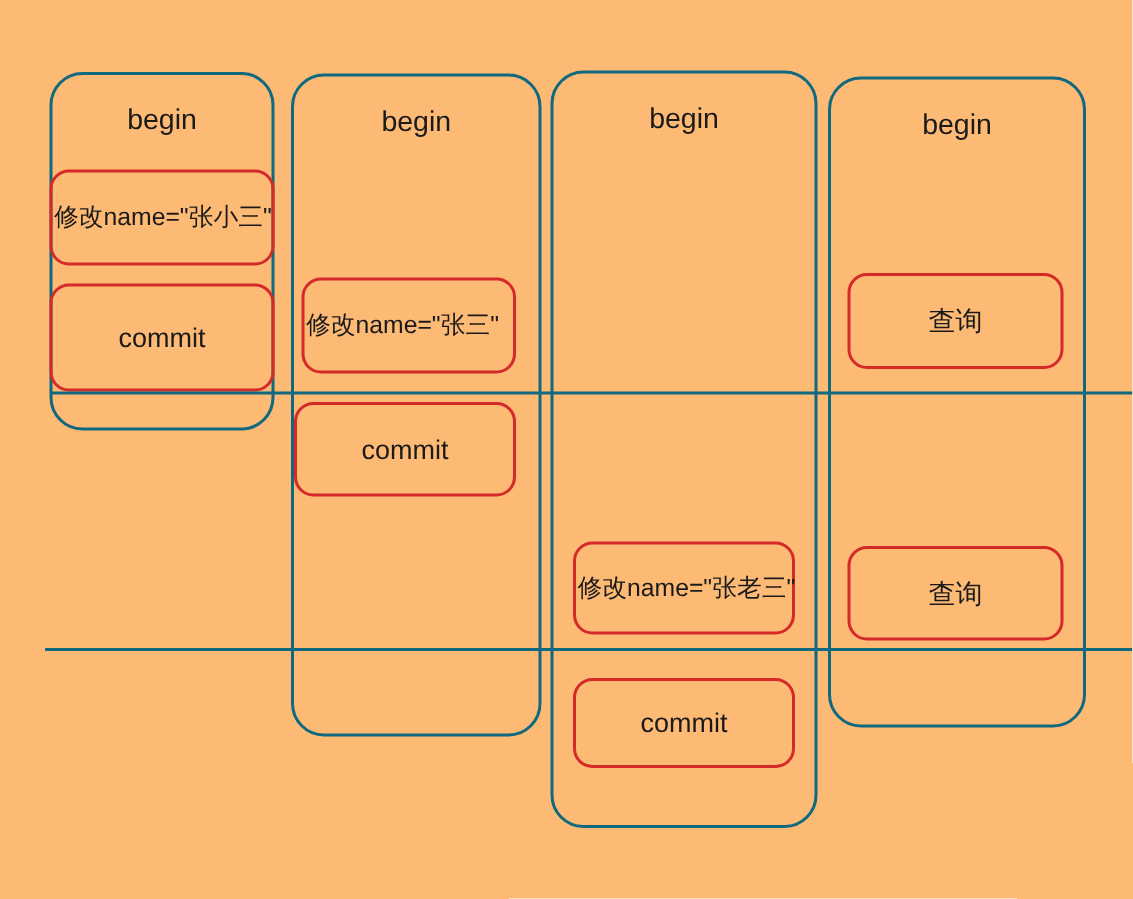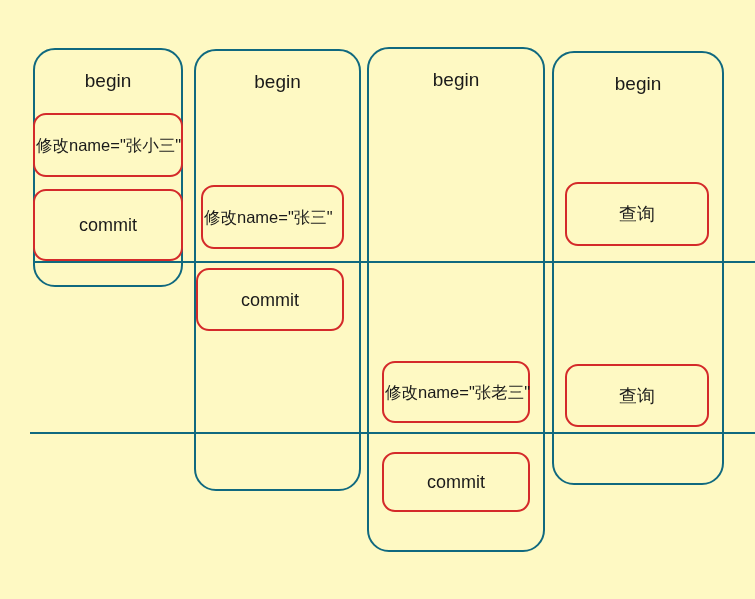--- a/index.html
+++ b/index.html
@@ -7,21 +7,21 @@
     padding: 0;
     background: #ffffff;
   }
   body {
     font-family: "Liberation Sans", "DejaVu Sans", sans-serif;
   }
   #canvas {
     position: relative;
     width: 755px;
     height: 599px;
-    background: #fef9c3;
+    background: #fdba74;
     overflow: hidden;
   }
   .lane {
     position: absolute;
     box-sizing: border-box;
     border: 2px solid #10697f;
     border-radius: 22px;
     background: transparent;
   }
   .lane-title {

